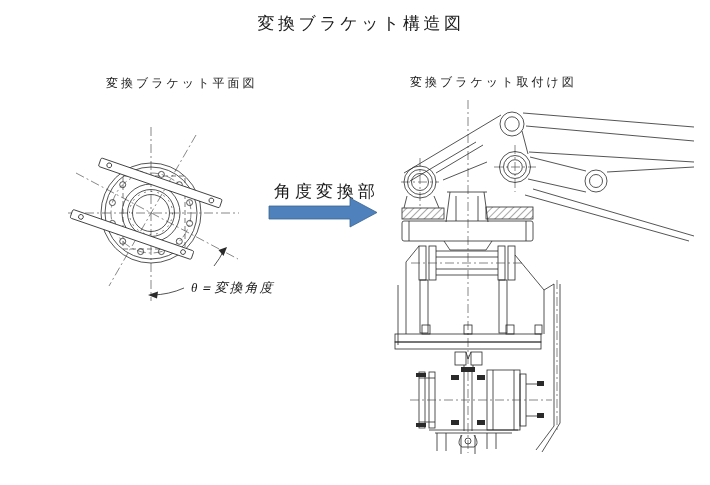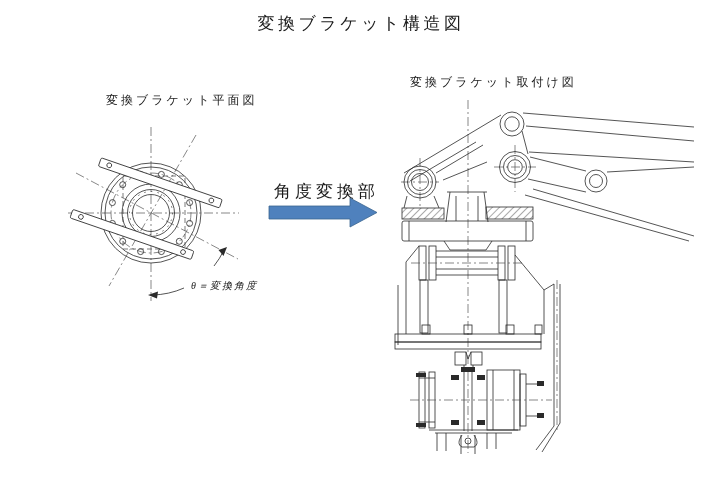--- a/index.html
+++ b/index.html
@@ -2,24 +2,24 @@
 <html><head>
 <meta charset="utf-8">
 <style>
   html,body{margin:0;padding:0;background:#fff;}
   .screen{
     position:relative;width:710px;height:485px;background:#ffffff;overflow:hidden;
     font-family:"Liberation Serif","DejaVu Serif",serif;color:#1a1a1a;margin-left:6px;
   }
   .lbl{position:absolute;white-space:nowrap;color:#1a1a1a;}
   .title{left:0;top:12px;width:100%;text-align:center;font-size:17px;letter-spacing:3.5px;}
-  .lbl-plan{left:100px;top:92px;font-size:12px;letter-spacing:3px;}
+  .lbl-plan{left:100px;top:75px;font-size:12px;letter-spacing:3px;}
   .lbl-install{left:404px;top:74px;font-size:12px;letter-spacing:3px;}
   .lbl-arrow{left:268px;top:180px;font-size:17px;letter-spacing:4px;}
-  .lbl-theta{left:185px;top:279px;font-size:10px;letter-spacing:2px;font-style:italic;}
+  .lbl-theta{left:185px;top:279px;font-size:13px;letter-spacing:2px;font-style:italic;}
   svg.art{position:absolute;left:0;top:0;}
   .ln{stroke:#2a2a2a;stroke-width:0.8;fill:none;}
   .lnf{stroke:#2a2a2a;stroke-width:0.8;fill:#ffffff;}
   .cl{stroke:#555;stroke-width:0.7;fill:none;stroke-dasharray:9 3 2 3;}
   .dash{stroke:#444;stroke-width:0.7;fill:none;stroke-dasharray:5 3;}
   .fill{fill:#2a2a2a;stroke:none;}
 </style>
 </head>
 <body>
 

